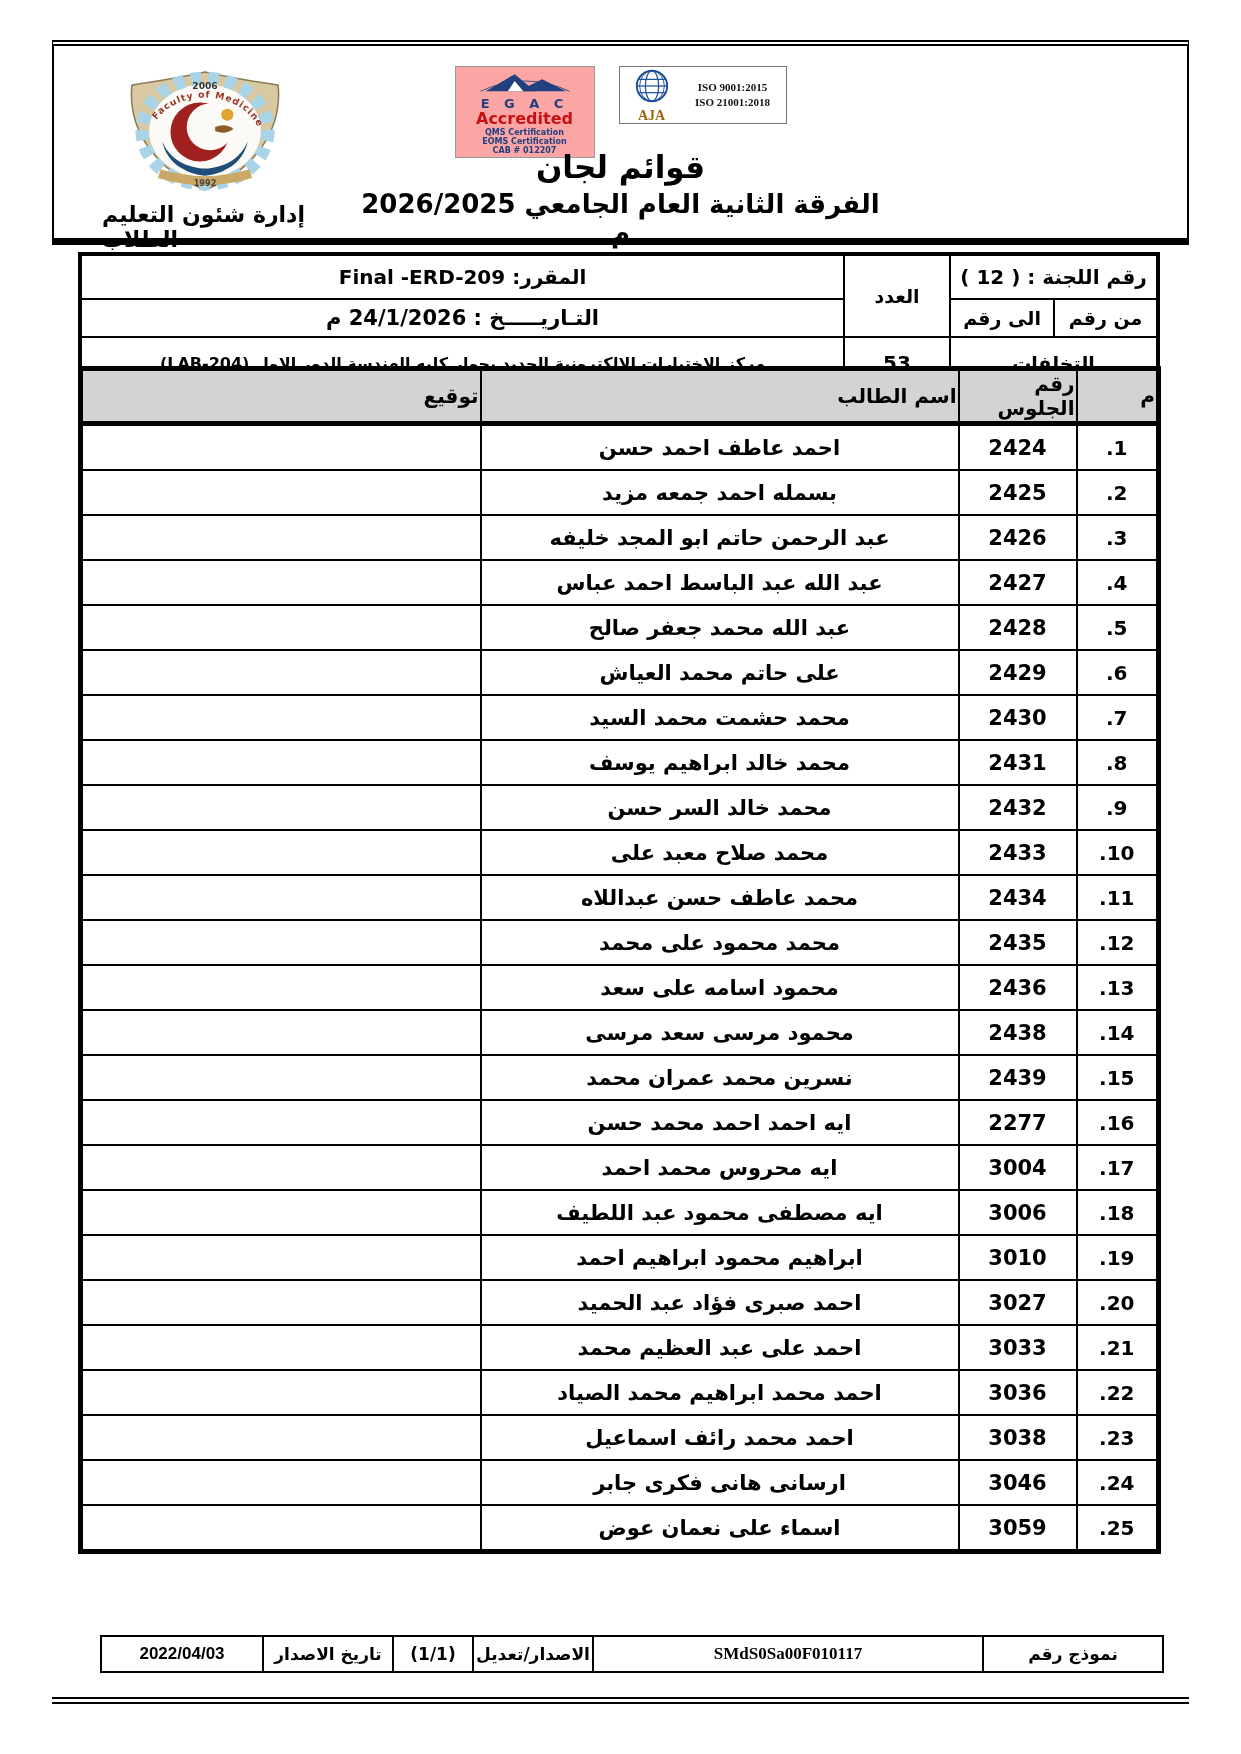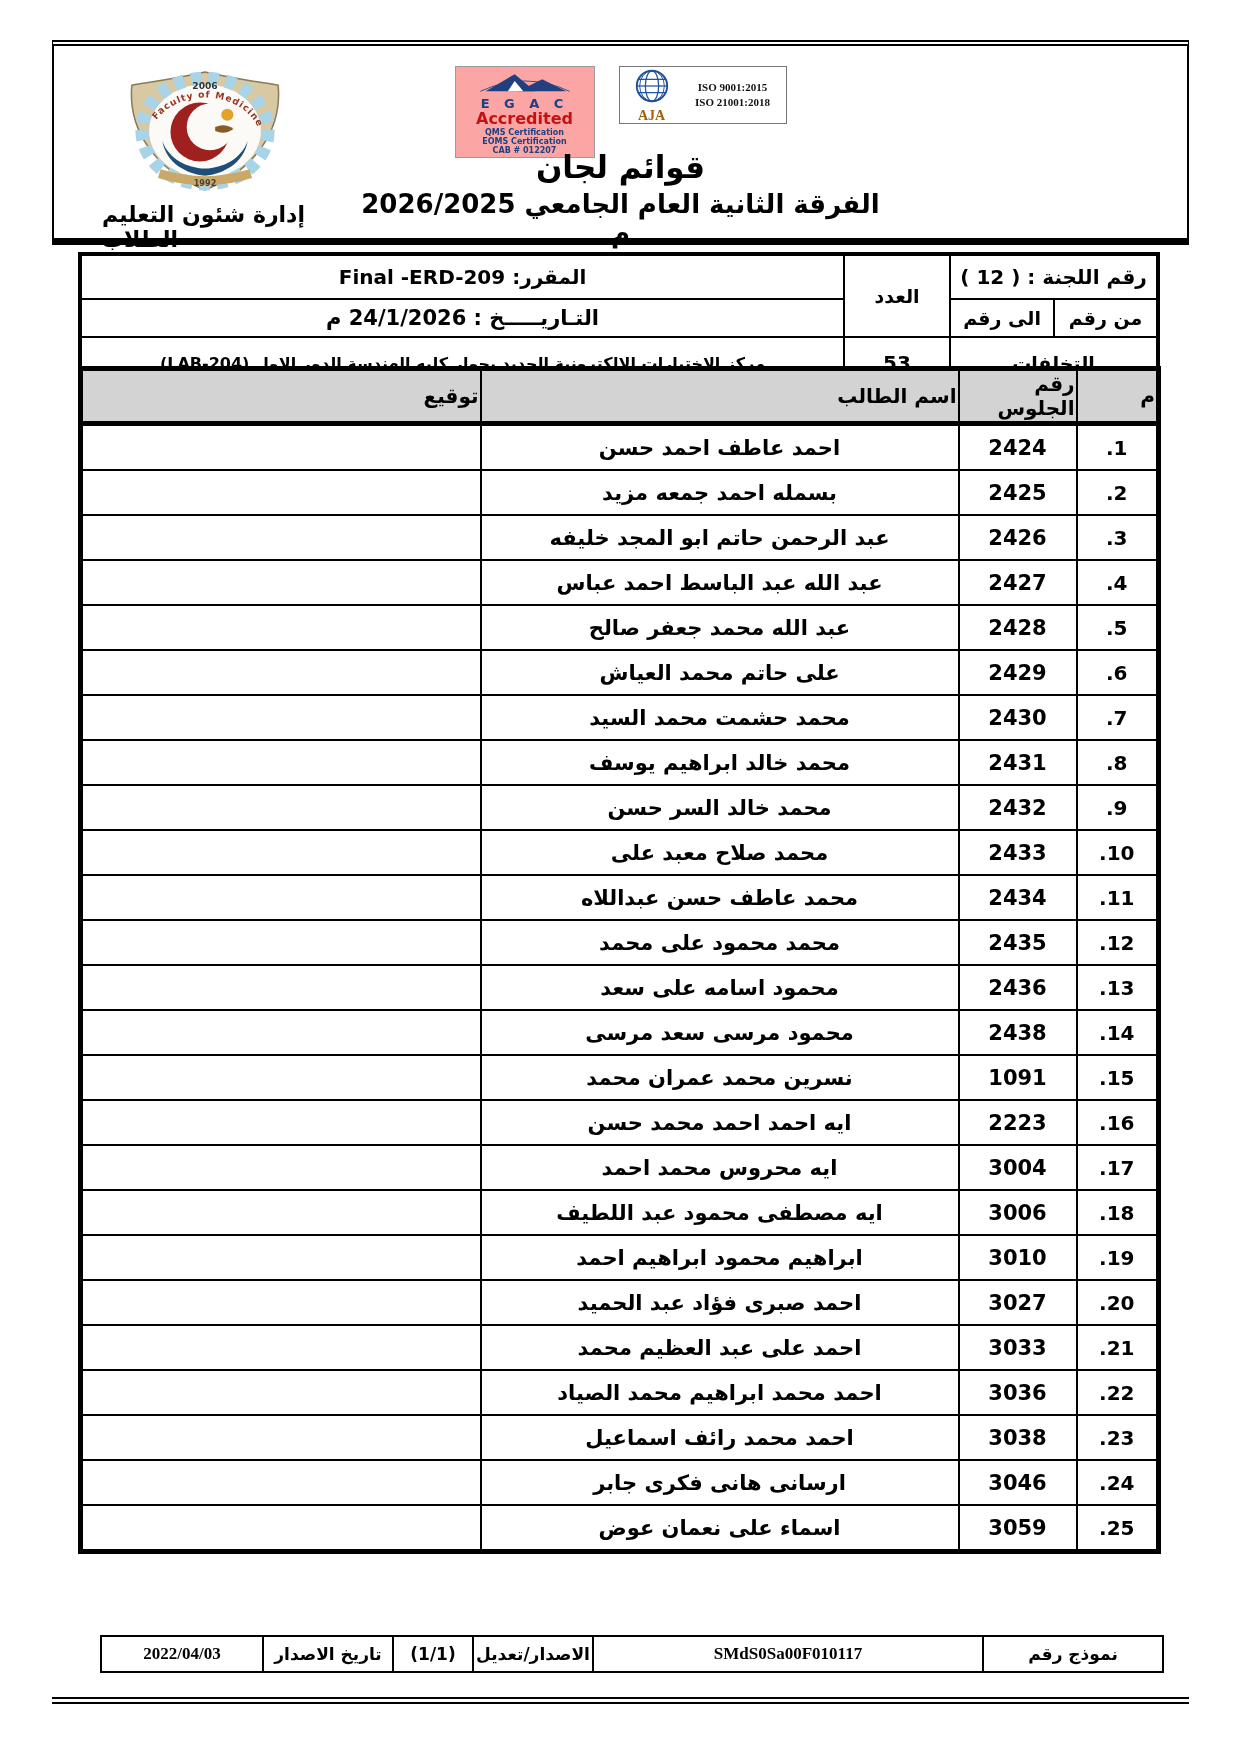--- a/index.html
+++ b/index.html
@@ -59,21 +59,21 @@
   .c-seat{text-align:center;font-size:21px;}
   .c-name{text-align:center;font-size:21px;}
   .c-signature{text-align:center;}
   
   .footer-table{
     position:absolute;left:100px;top:1635px;width:1062px;border-collapse:collapse;direction:rtl;
     table-layout:fixed;border:2px solid #000;
   }
   .footer-table td{border:2px solid #000;font-weight:bold;text-align:center;font-size:17px;height:32px;vertical-align:middle;}
   .f-code{font-family:"Liberation Serif","DejaVu Serif",serif;font-size:19px;direction:ltr;}
-  .f-date{direction:ltr;font-family:Liberation Serif, serif;font-size:18px;}
+  .f-date{direction:ltr;font-family:Liberation Sans, sans-serif;font-size:18px;}
   .bottom-rule{position:absolute;left:52px;top:1697px;width:1137px;height:3px;border-top:2px solid #000;border-bottom:2px solid #000;}
 </style>
 </head>
 <body>
 
 <div class="page">
 
   <div class="header-box">
 
     <div class="h-left">
@@ -265,27 +265,27 @@
           <td class="c-signature"></td>
         </tr>
         <tr>
           <td class="c-index">14.</td>
           <td class="c-seat">2438</td>
           <td class="c-name">محمود مرسى سعد مرسى</td>
           <td class="c-signature"></td>
         </tr>
         <tr>
           <td class="c-index">15.</td>
-          <td class="c-seat">1091</td>
+          <td class="c-seat">2439</td>
           <td class="c-name">نسرين محمد عمران محمد</td>
           <td class="c-signature"></td>
         </tr>
         <tr>
           <td class="c-index">16.</td>
-          <td class="c-seat">2223</td>
+          <td class="c-seat">2277</td>
           <td class="c-name">ايه احمد احمد محمد حسن</td>
           <td class="c-signature"></td>
         </tr>
         <tr>
           <td class="c-index">17.</td>
           <td class="c-seat">3004</td>
           <td class="c-name">ايه محروس محمد احمد</td>
           <td class="c-signature"></td>
         </tr>
         <tr>

